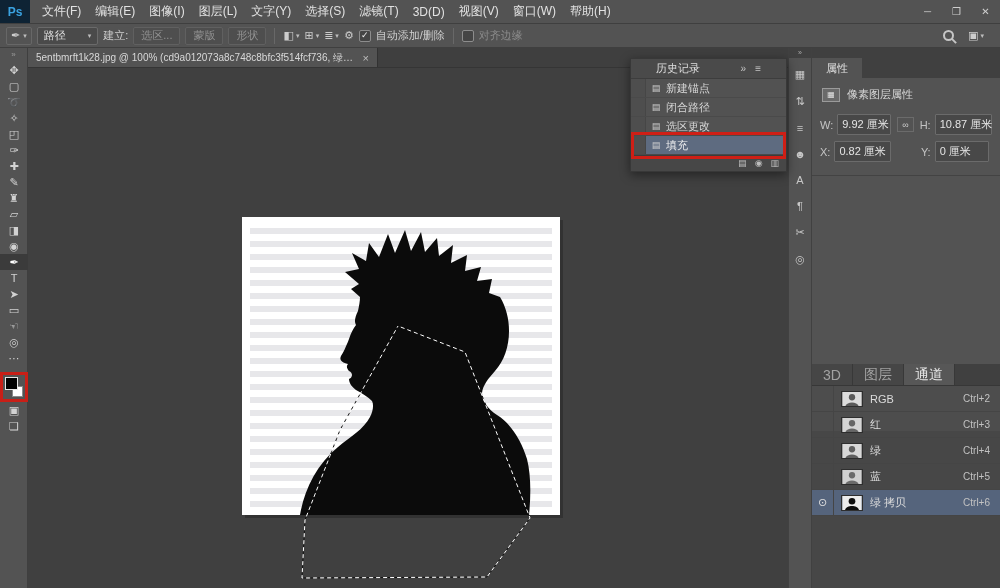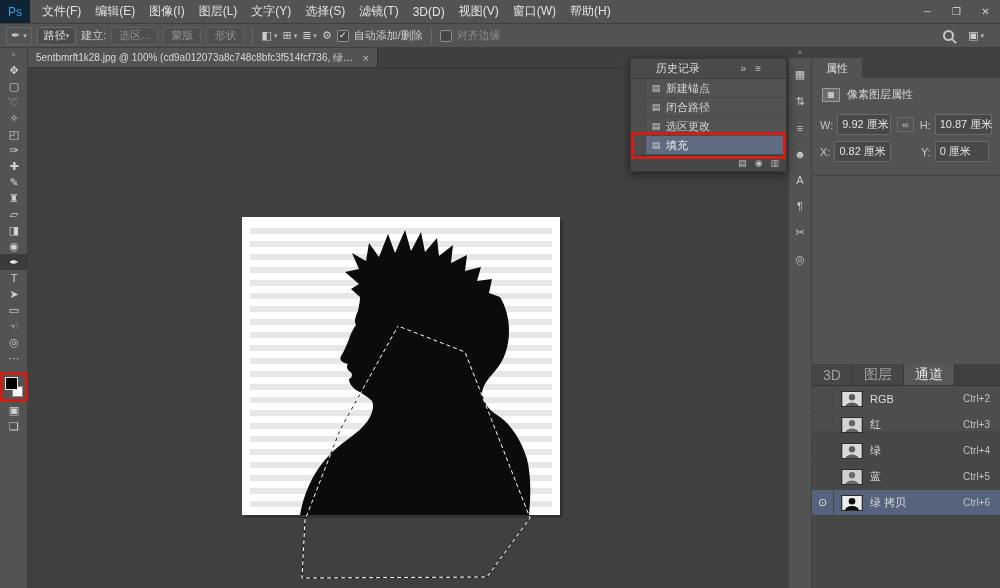--- a/index.html
+++ b/index.html
@@ -2,30 +2,30 @@
 <html><head>
 <meta charset="utf-8">
 <style>
   *{margin:0;padding:0;box-sizing:border-box}
   html,body{width:1000px;height:588px;overflow:hidden}
   body{background:#474747;font-family:"Liberation Sans","DejaVu Sans",sans-serif;color:#d6d6d6;font-size:12px}
   .app{position:absolute;inset:0}
 
   
   .menubar{position:absolute;left:0;top:0;width:100%;height:24px;background:#535353;border-bottom:1px solid #3f3f3f;display:flex;align-items:center;z-index:30}
-  .ps-logo{width:30px;height:23px;background:#0e2334;color:#3aa2e0;font-weight:normal;font-size:12px;display:flex;align-items:center;justify-content:center;margin-right:5px}
+  .ps-logo{width:30px;height:23px;background:#0e2334;color:#3aa2e0;font-weight:bold;font-size:12px;display:flex;align-items:center;justify-content:center;margin-right:5px}
   .mi{padding:0 7px;font-size:12px;color:#e2e2e2;cursor:default;white-space:nowrap}
   .wincontrols{margin-left:auto;display:flex;height:100%}
   .wc{width:29px;text-align:center;font-size:10px;color:#cfcfcf;line-height:23px}
 
   
   .optionsbar{position:absolute;left:0;top:24px;width:100%;height:24px;background:#535353;border-bottom:1px solid #3f3f3f;display:flex;align-items:center;gap:5px;padding:0 6px;z-index:29}
   .tpreset{display:flex;align-items:center;gap:3px;padding:0 4px;border:1px solid #676767;border-radius:2px;height:18px}
   .arr{font-size:7px;color:#bdbdbd;line-height:1}
-  .select{display:flex;align-items:center;gap:0;height:18px;border:1px solid #6a6a6a;background:#4a4a4a;padding:0 6px;font-size:11px;border-radius:2px;color:#e0e0e0}
+  .select{display:flex;align-items:center;gap:22px;height:18px;border:1px solid #6a6a6a;background:#4a4a4a;padding:0 6px;font-size:11px;border-radius:2px;color:#e0e0e0}
   .lab{font-size:11px;color:#cfcfcf;white-space:nowrap}
   .lab.dis{color:#8b8b8b}
   .obtn{height:18px;border:1px solid #606060;background:#4e4e4e;color:#919191;font-size:11px;border-radius:2px;padding:0 7px;font-family:inherit;white-space:nowrap}
   .vdiv{width:1px;height:16px;background:#686868;margin:0 3px}
   .oicon{font-size:11px;color:#cccccc;line-height:1}
   .obox{display:flex;align-items:center;gap:2px}
   .checkbox{width:12px;height:12px;border:1px solid #8d8d8d;background:#454545;display:inline-flex;align-items:center;justify-content:center;font-size:9px;color:#efefef;border-radius:2px;line-height:1}
   .ob-right{margin-left:auto;display:flex;align-items:center;gap:14px;padding-right:10px}
   .searchicon{position:relative;width:11px;height:11px;border:2px solid #c6c6c6;border-radius:50%;display:inline-block}
   .searchicon::after{content:"";position:absolute;width:6px;height:2px;background:#c6c6c6;right:-5px;bottom:-3px;transform:rotate(45deg)}

